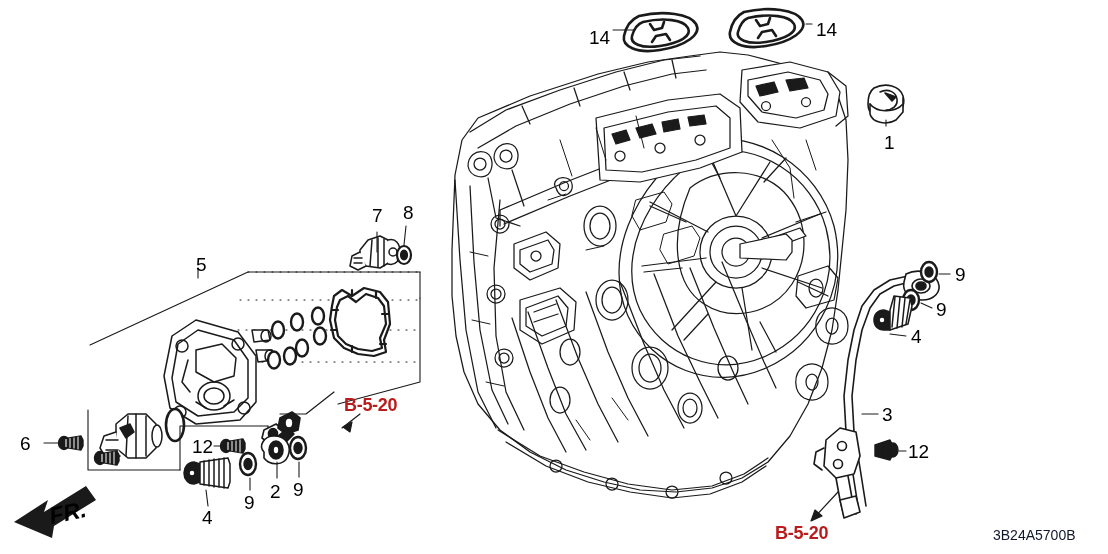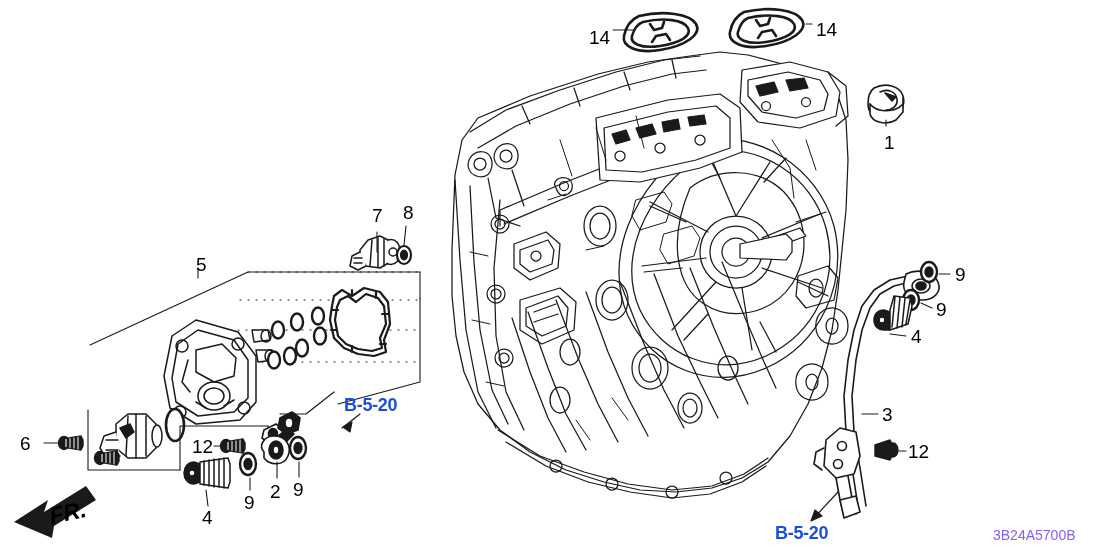--- a/index.html
+++ b/index.html
@@ -28,30 +28,30 @@
     color: #000000;
     line-height: 1;
     white-space: nowrap;
     user-select: none;
   }
   .ref-label {
     position: absolute;
     font-family: "Liberation Sans", sans-serif;
     font-size: 18px;
     font-weight: bold;
-    color: #1d4ed8;
+    color: #b91c1c;
     line-height: 1;
     white-space: nowrap;
     letter-spacing: -0.3px;
   }
   .diagram-code {
     position: absolute;
     font-family: "Liberation Sans", sans-serif;
     font-size: 14px;
-    color: #8b5cf6;
+    color: #0f172a;
     line-height: 1;
     white-space: nowrap;
   }
   .fr-text {
     position: absolute;
     font-family: "Liberation Sans", sans-serif;
     font-size: 23px;
     font-weight: bold;
     font-style: italic;
     color: #000000;

